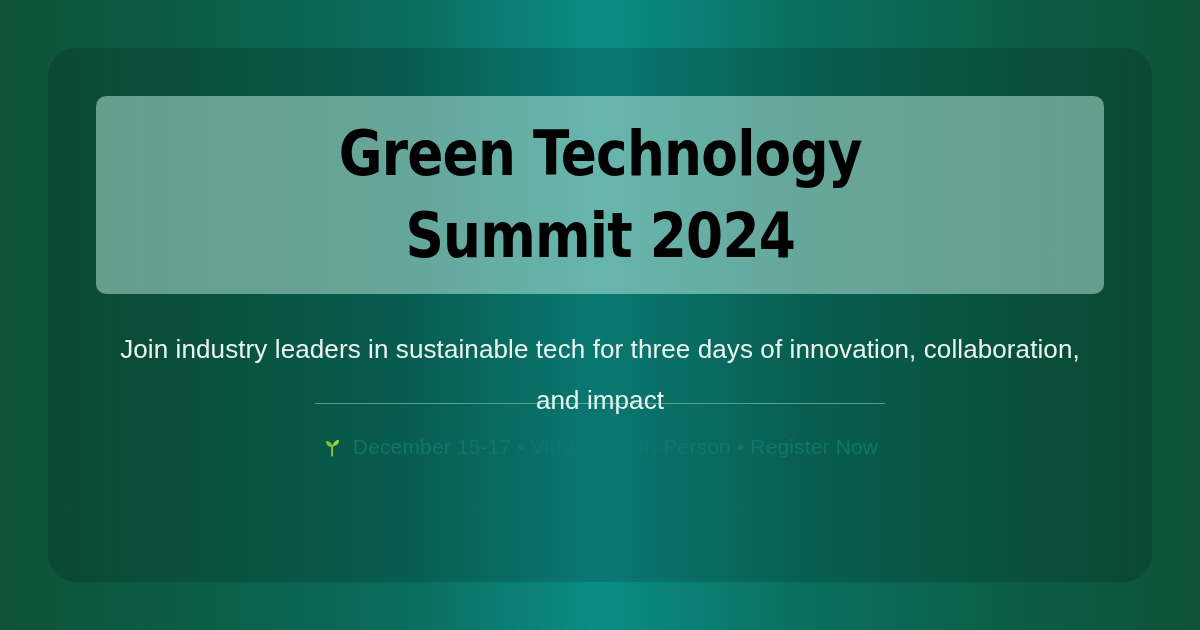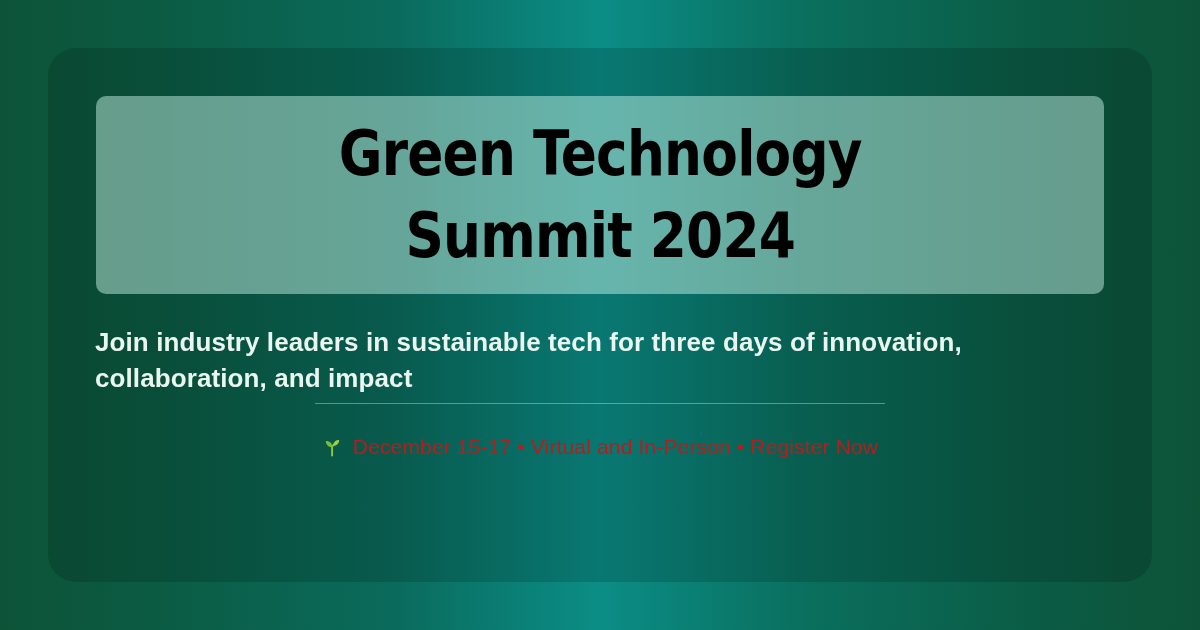--- a/index.html
+++ b/index.html
@@ -68,24 +68,25 @@
     transform:scaleX(0.94);
   }
 
   
   #subtitle {
     position:absolute;
     left:50%;
     transform:translateX(-50%);
     top:276px;
     width:1010px;
+    text-align:center;
     color:#eaf7f0;
     font-size:26px;
-    line-height:36px;
-    font-weight:700;
+    line-height:51px;
+    font-weight:400;
     letter-spacing:0.1px;
   }
 
   
   #divider {
     position:absolute;
     left:50%;
     transform:translateX(-50%);
     top:355px;
     width:570px;
@@ -107,21 +108,21 @@
   }
 
   #seedling-icon {
     width:22px;
     height:22px;
     flex:0 0 auto;
     display:block;
   }
 
   #meta-text {
-    color:#b91c1c;
+    color:#0f766e;
     font-size:21px;
     line-height:26px;
     font-weight:500;
     letter-spacing:0.15px;
   }
 </style>
 </head>
 <body>
 
 <div id="promo-card">

